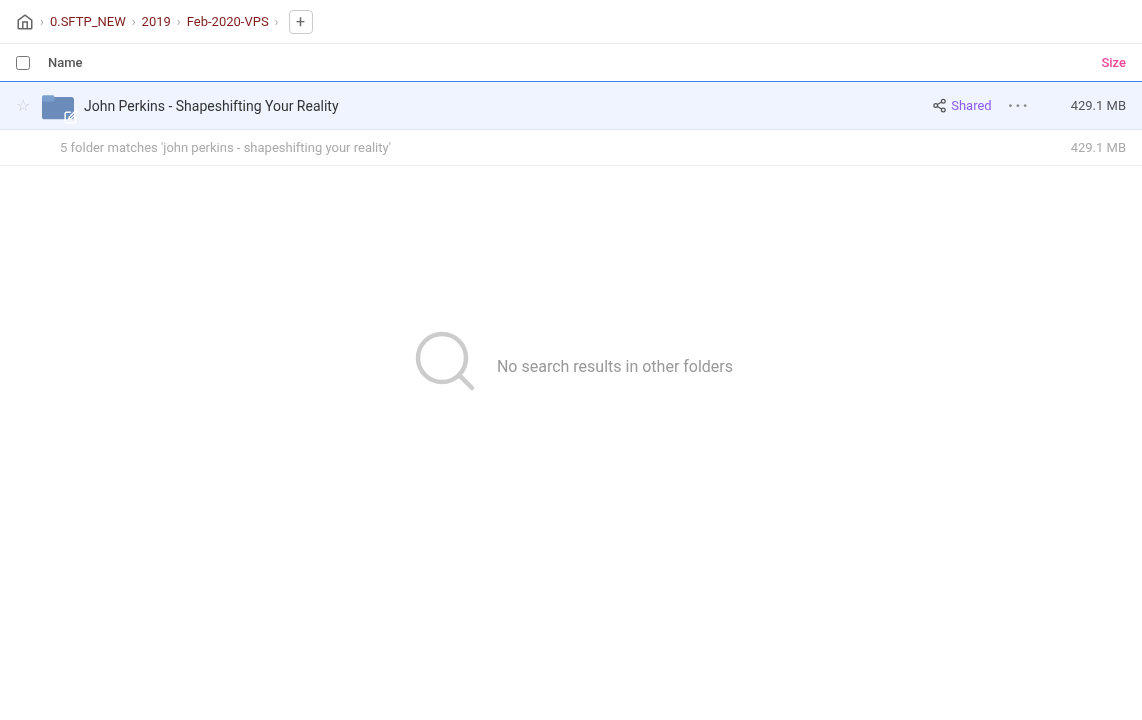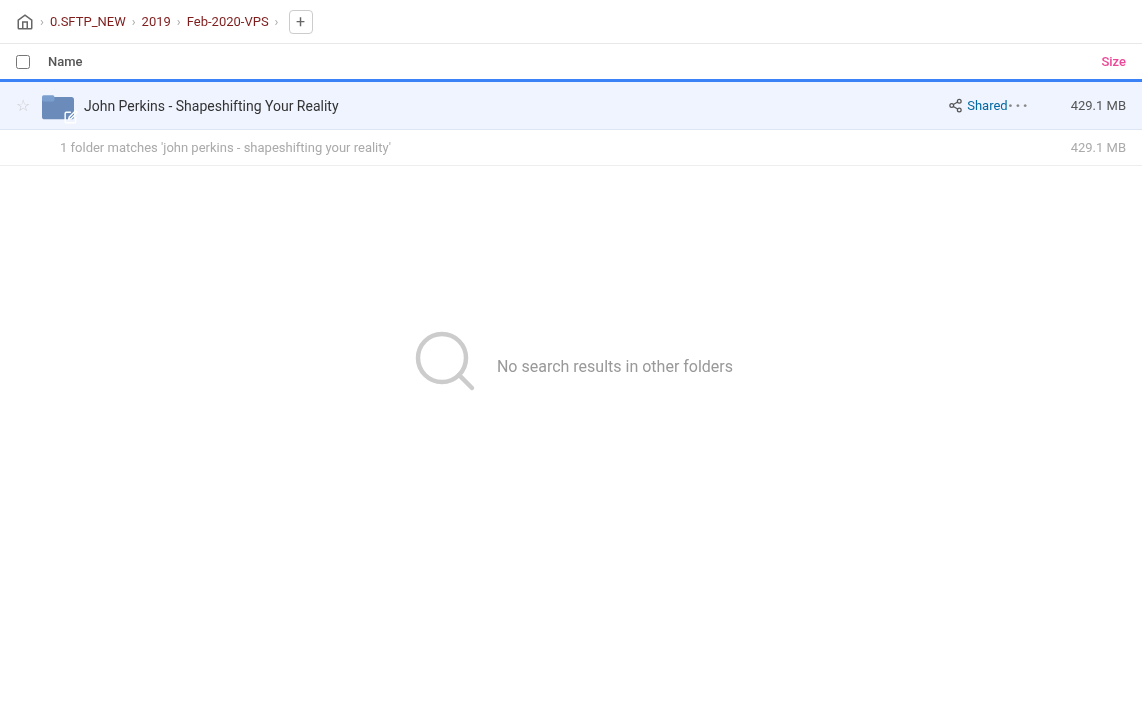--- a/index.html
+++ b/index.html
@@ -56,21 +56,21 @@
       cursor: pointer;
       font-size: 16px;
       margin-left: 4px;
     }
 
     
     .column-header {
       display: flex;
       align-items: center;
       padding: 8px 16px;
-      border-bottom: 3px solid #3b82f6;
+      border-bottom: 1px solid #3b82f6;
       background: #fff;
       height: 38px;
     }
     .col-checkbox {
       width: 24px;
       margin-right: 8px;
       display: flex;
       align-items: center;
     }
     .col-name {
@@ -122,22 +122,23 @@
     .file-name {
       flex: 1;
       font-size: 14px;
       color: #333;
       font-weight: 400;
     }
     .shared-badge {
       display: flex;
       align-items: center;
       gap: 4px;
-      color: #0369a1;
-      font-size: 13px;
+      color: #8b5cf6;
+      font-size: 13px;
+      margin-right: 16px;
       cursor: pointer;
     }
     .shared-badge svg {
       width: 15px;
       height: 15px;
     }
     .more-menu {
       color: #888;
       font-size: 18px;
       cursor: pointer;
@@ -250,21 +251,21 @@
       <line x1="8.59" y1="13.51" x2="15.42" y2="17.49"></line>
       <line x1="15.41" y1="6.51" x2="8.59" y2="10.49"></line>
     </svg>
     <span>Shared</span>
   </div>
   <span class="more-menu">···</span>
   <span class="file-size">429.1 MB</span>
 </div>
 
 <div class="match-info">
-  <span class="match-text">1 folder matches 'john perkins - shapeshifting your reality'</span>
+  <span class="match-text">5 folder matches 'john perkins - shapeshifting your reality'</span>
   <span class="match-size">429.1 MB</span>
 </div>
 
 <div class="empty-state">
   <div class="search-icon-large">
     <svg width="72" height="72" viewBox="0 0 24 24" fill="none" stroke="#ccc" stroke-width="1.5" stroke-linecap="round" stroke-linejoin="round">
       <circle cx="11" cy="11" r="8"></circle>
       <line x1="21" y1="21" x2="16.65" y2="16.65"></line>
     </svg>
   </div>

